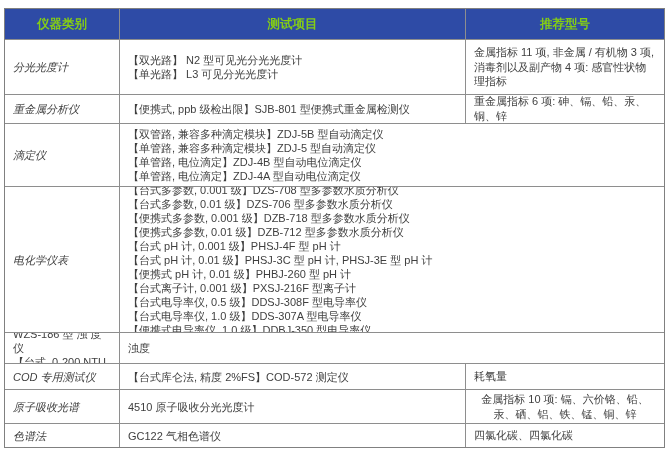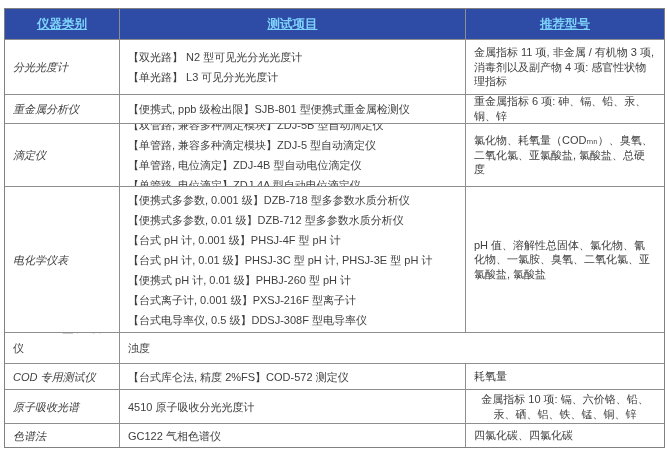--- a/index.html
+++ b/index.html
@@ -23,28 +23,27 @@
   .cell{
     box-sizing:border-box;
     padding:3px 8px;
     display:flex;align-items:center;
     color:#3f3f3f;font-size:11px;
     border-left:1px solid #8e8e8e;
     overflow:hidden;
   }
   .cell:first-child{border-left:none;}
   .trow-header .cell{
-    background:#2e4ba6;color:#7dd3fc;
+    background:#2e4ba6;color:#84cc16;
     font-weight:bold;font-size:12.5px;
     justify-content:center;text-align:center;
     padding:0 4px;
-    text-decoration:underline;
   }
   .cell-cat{line-height:14px;font-style:italic;}
-  .cell-models{white-space:pre-line;line-height:20px;}
+  .cell-models{white-space:pre-line;line-height:14px;}
   .cell-tests{line-height:14.6px;}
   
   .h-hd{height:30px;}
   .h-r0{height:54px;}
   .h-r1{height:28px;}
   .h-r2{height:62px;}
   .h-r3{height:145px;}
   .h-r4{height:30px;}
   .h-r5{height:25px;}
   .h-r6{height:33px;text-align:center;}
@@ -74,37 +73,35 @@
       <div class="cell cell-models">【便携式, ppb 级检出限】SJB-801 型便携式重金属检测仪</div>
       <div class="cell cell-tests">重金属指标 6 项: 砷、镉、铅、汞、铜、锌</div>
     </div>
 
     <div class="trow h-r2">
       <div class="cell cell-cat">滴定仪</div>
       <div class="cell cell-models">【双管路, 兼容多种滴定模块】ZDJ-5B 型自动滴定仪
 【单管路, 兼容多种滴定模块】ZDJ-5 型自动滴定仪
 【单管路, 电位滴定】ZDJ-4B 型自动电位滴定仪
 【单管路, 电位滴定】ZDJ-4A 型自动电位滴定仪</div>
-      <div class="cell cell-tests">氯化物、耗氧量（CODₘₙ）、臭氧、二氧化氯、亚氯酸盐, 氯酸盐、总硬度</div>
     </div>
 
     <div class="trow h-r3">
       <div class="cell cell-cat">电化学仪表</div>
       <div class="cell cell-models">【台式多参数, 0.001 级】DZS-708 型多参数水质分析仪
 【台式多参数, 0.01 级】DZS-706 型多参数水质分析仪
 【便携式多参数, 0.001 级】DZB-718 型多参数水质分析仪
 【便携式多参数, 0.01 级】DZB-712 型多参数水质分析仪
 【台式 pH 计, 0.001 级】PHSJ-4F 型 pH 计
 【台式 pH 计, 0.01 级】PHSJ-3C 型 pH 计, PHSJ-3E 型 pH 计
 【便携式 pH 计, 0.01 级】PHBJ-260 型 pH 计
 【台式离子计, 0.001 级】PXSJ-216F 型离子计
 【台式电导率仪, 0.5 级】DDSJ-308F 型电导率仪
 【台式电导率仪, 1.0 级】DDS-307A 型电导率仪
 【便携式电导率仪, 1.0 级】DDBJ-350 型电导率仪</div>
-      <div class="cell cell-tests">pH 值、溶解性总固体、氯化物、氰化物、一氯胺、臭氧、二氧化氯、亚氯酸盐, 氯酸盐</div>
     </div>
 
     <div class="trow h-r4">
       <div class="cell cell-models">【台式, 0-2000 NTU, 0.5% 精度】WZS-186 型 浊 度 仪
 【台式, 0-200 NTU, 1% 精度】WZS-180 型 浊 度 仪</div>
       <div class="cell cell-tests">浊度</div>
     </div>
 
     <div class="trow h-r5">
       <div class="cell cell-cat">COD 专用测试仪</div>

